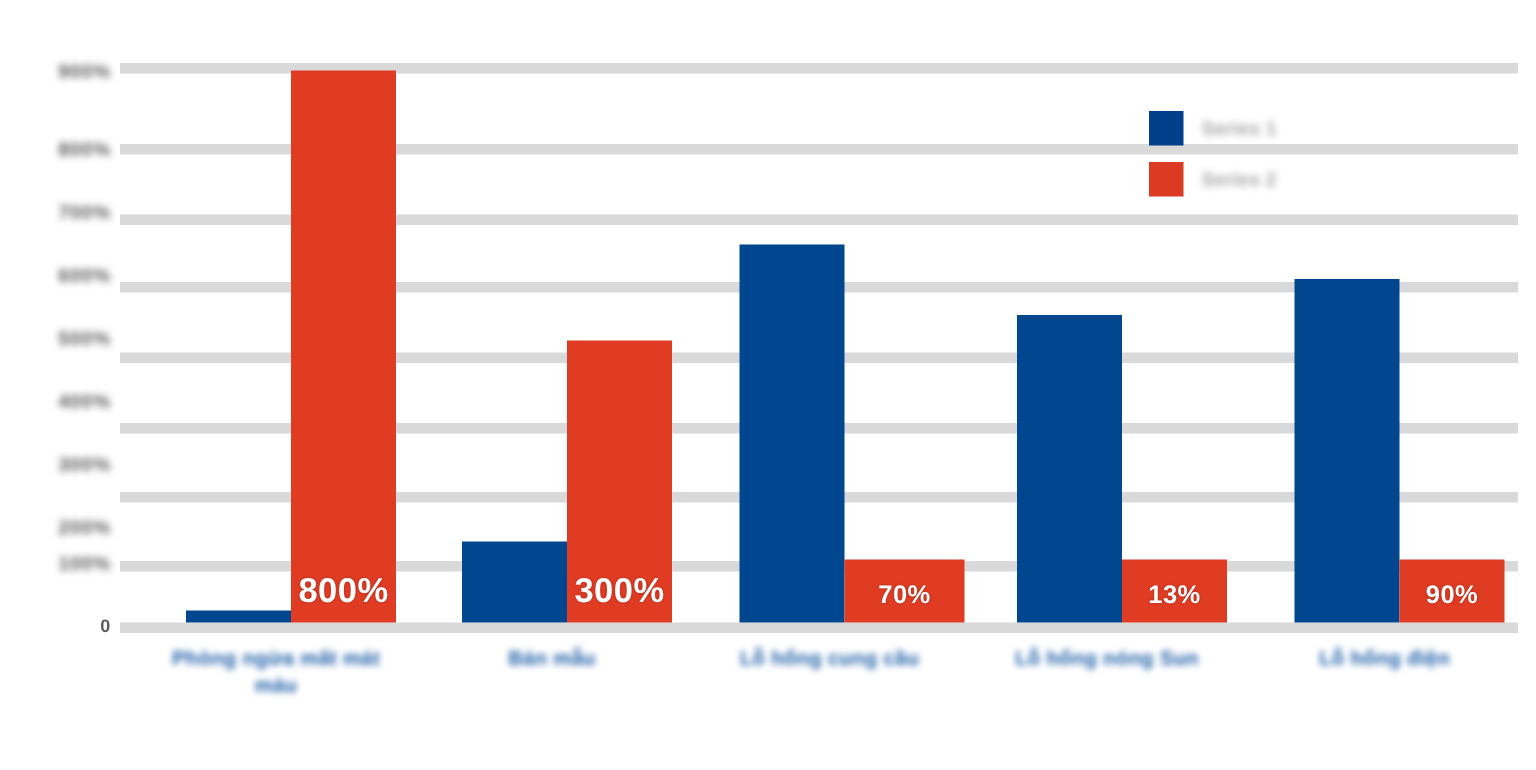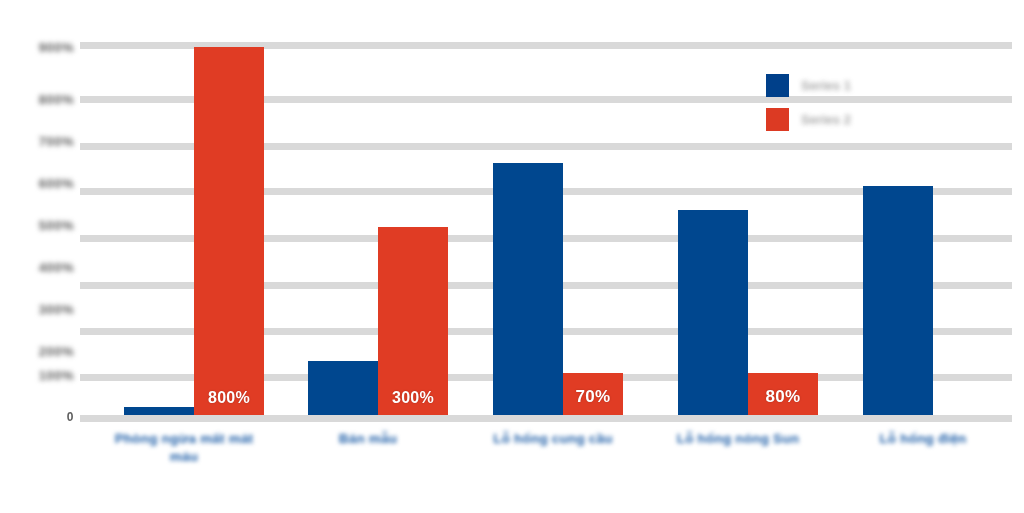--- a/index.html
+++ b/index.html
@@ -81,21 +81,21 @@
   .bar.blue  { background: #00478F; }
   .bar.red   { background: #E03C24; }
 
   .bar-label {
     position: absolute;
     left: 0;
     right: 0;
     bottom: 8px;
     text-align: center;
     color: #ffffff;
-    font-size: 16px;
+    font-size: 23px;
     font-weight: bold;
     letter-spacing: 0.3px;
     text-shadow: 0 0 2px rgba(0,0,0,0.25);
   }
 
   
   .catlabel {
     position: absolute;
     text-align: center;
     font-size: 13.5px;
@@ -174,34 +174,37 @@
 
     <div class="group" style="left:228px; width:140px">
       <div class="bar blue" style="left:0px;  width:70px; height:54px"></div>
       <div class="bar red" style="left:70px; width:70px; height:188px">
         <div class="bar-label">300%</div>
       </div>
     </div>
 
     <div class="group" style="left:413px; width:140px">
       <div class="bar blue" style="left:0px;  width:70px; height:252px"></div>
-      <div class="bar red" style="left:70px; width:60px; height:42px">
+      <div class="bar red" style="left:70px; width:80px; height:42px">
         <div class="bar-label" style="font-size:17px">70%</div>
       </div>
     </div>
 
     <div class="group" style="left:598px; width:140px">
       <div class="bar blue" style="left:0px;  width:70px; height:205px"></div>
       <div class="bar red" style="left:70px; width:70px; height:42px">
-        <div class="bar-label" style="font-size:17px">80%</div>
+        <div class="bar-label" style="font-size:17px">13%</div>
       </div>
     </div>
 
     <div class="group" style="left:783px; width:140px">
       <div class="bar blue" style="left:0px;  width:70px; height:229px"></div>
+      <div class="bar red" style="left:70px; width:70px; height:42px">
+        <div class="bar-label" style="font-size:17px">90%</div>
+      </div>
     </div>
 
   </div>
 
   <div class="catlabel" style="left:104px; top:430px; width:160px">Phòng ngừa mất mát máu</div>
   <div class="catlabel" style="left:298px; top:430px; width:140px">Bán mẫu</div>
   <div class="catlabel" style="left:483px; top:430px; width:140px">Lỗ hổng cung cầu</div>
   <div class="catlabel" style="left:668px; top:430px; width:140px">Lỗ hổng nóng Sun</div>
   <div class="catlabel" style="left:853px; top:430px; width:140px">Lỗ hổng điện</div>
 

